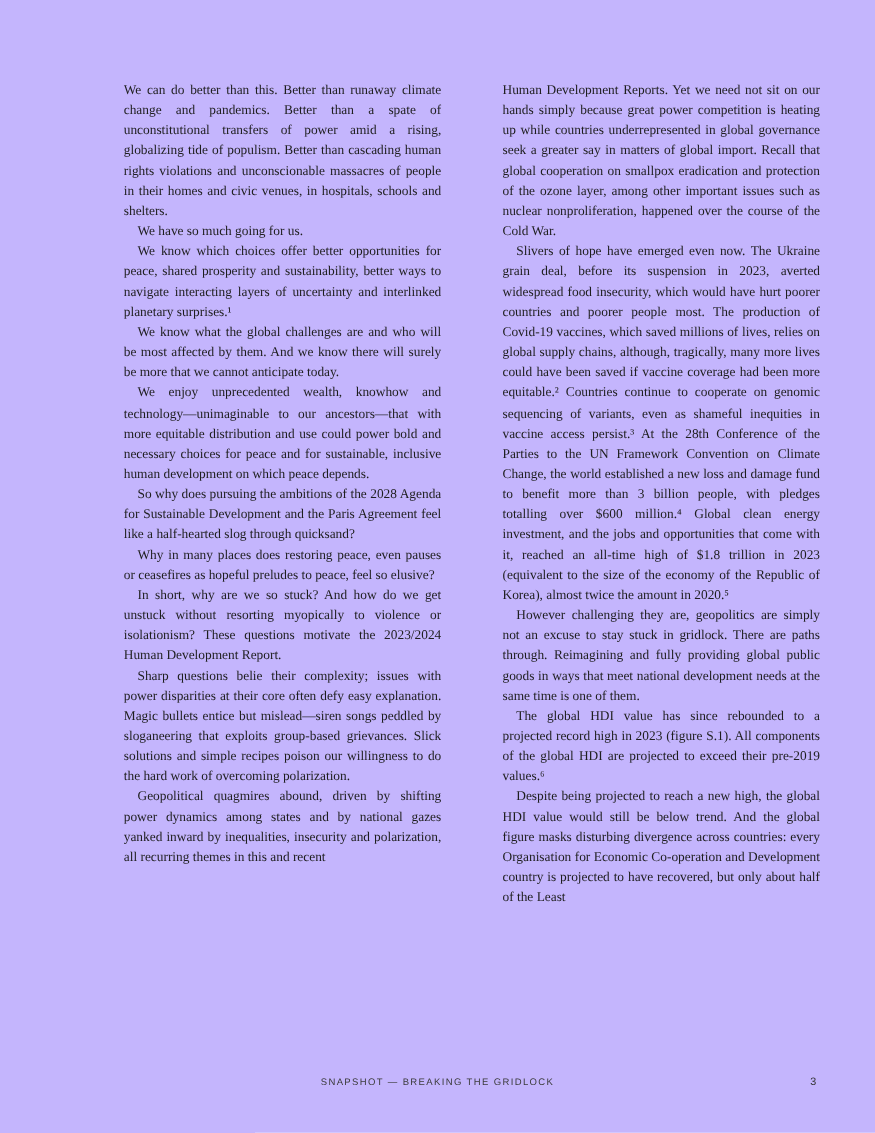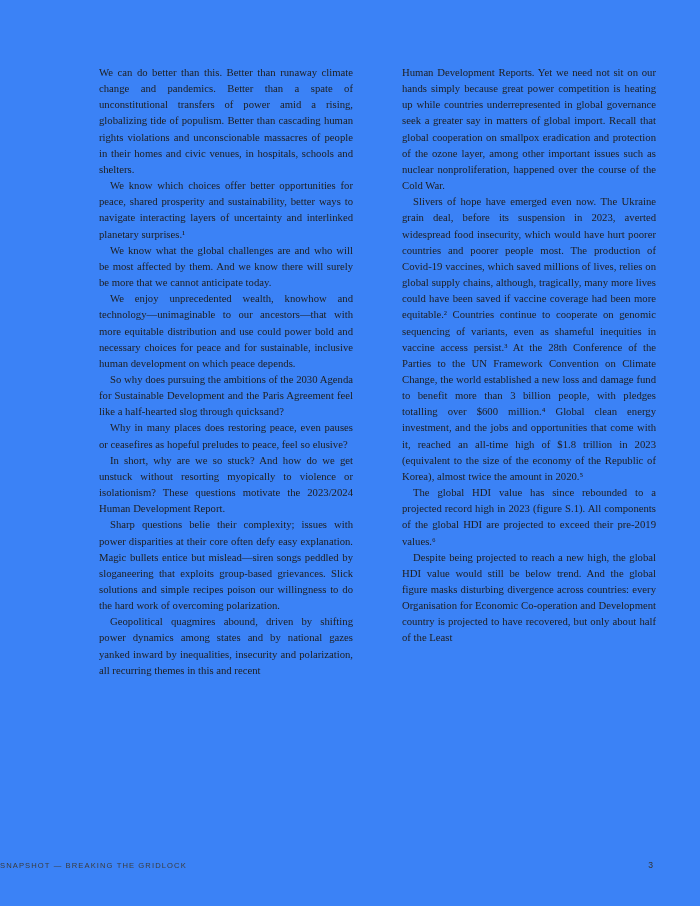--- a/index.html
+++ b/index.html
@@ -4,21 +4,21 @@
 <style>
   html, body { margin: 0; padding: 0; }
   body {
     width: 700px; height: 906px;
     background: #ffffff;
     font-family: "Liberation Serif", "DejaVu Serif", serif;
   }
   .page {
     position: relative;
     width: 700px; height: 906px;
-    background: #3b82f6;
+    background: #c4b5fd;
     overflow: hidden;
   }
   .columns {
     position: absolute;
     top: 64px; left: 99px;
     display: flex;
     gap: 49px;
     height: 794px;
     overflow: hidden;
   }
@@ -32,21 +32,21 @@
     font-size: 10.7px;
     line-height: 16.15px;
     color: #1e1e1e;
     text-align: justify;
     text-indent: 11px;
   }
   .col p.flush { text-indent: 0; }
   .running-head {
     position: absolute;
     top: 861px; left: 0; right: 0;
-    text-align: left;
+    text-align: center;
     font-family: "Liberation Sans", sans-serif;
     font-size: 7.6px;
     letter-spacing: 1.1px;
     color: #3b3b3b;
     text-transform: uppercase;
   }
   .page-number {
     position: absolute;
     top: 860px; right: 47px;
     font-family: "Liberation Sans", sans-serif;
@@ -56,33 +56,35 @@
 </style>
 </head>
 <body>
 
 <div class="page">
 
   <main class="columns">
 
     <section class="col">
       <p class="flush">We can do better than this. Better than runaway climate change and pandemics. Better than a spate of unconstitutional transfers of power amid a rising, globalizing tide of populism. Better than cascading human rights violations and unconscionable massacres of people in their homes and civic venues, in hospitals, schools and shelters.</p>
+      <p>We have so much going for us.</p>
       <p>We know which choices offer better opportunities for peace, shared prosperity and sustainability, better ways to navigate interacting layers of uncertainty and interlinked planetary surprises.¹</p>
       <p>We know what the global challenges are and who will be most affected by them. And we know there will surely be more that we cannot anticipate today.</p>
       <p>We enjoy unprecedented wealth, knowhow and technology—unimaginable to our ancestors—that with more equitable distribution and use could power bold and necessary choices for peace and for sustainable, inclusive human development on which peace depends.</p>
-      <p>So why does pursuing the ambitions of the 2030 Agenda for Sustainable Development and the Paris Agreement feel like a half-hearted slog through quicksand?</p>
+      <p>So why does pursuing the ambitions of the 2028 Agenda for Sustainable Development and the Paris Agreement feel like a half-hearted slog through quicksand?</p>
       <p>Why in many places does restoring peace, even pauses or ceasefires as hopeful preludes to peace, feel so elusive?</p>
       <p>In short, why are we so stuck? And how do we get unstuck without resorting myopically to violence or isolationism? These questions motivate the 2023/2024 Human Development Report.</p>
       <p>Sharp questions belie their complexity; issues with power disparities at their core often defy easy explanation. Magic bullets entice but mislead—siren songs peddled by sloganeering that exploits group-based grievances. Slick solutions and simple recipes poison our willingness to do the hard work of overcoming polarization.</p>
       <p>Geopolitical quagmires abound, driven by shifting power dynamics among states and by national gazes yanked inward by inequalities, insecurity and polarization, all recurring themes in this and recent</p>
     </section>
 
     <section class="col">
       <p class="flush">Human Development Reports. Yet we need not sit on our hands simply because great power competition is heating up while countries underrepresented in global governance seek a greater say in matters of global import. Recall that global cooperation on smallpox eradication and protection of the ozone layer, among other important issues such as nuclear nonproliferation, happened over the course of the Cold War.</p>
       <p>Slivers of hope have emerged even now. The Ukraine grain deal, before its suspension in 2023, averted widespread food insecurity, which would have hurt poorer countries and poorer people most. The production of Covid-19 vaccines, which saved millions of lives, relies on global supply chains, although, tragically, many more lives could have been saved if vaccine coverage had been more equitable.² Countries continue to cooperate on genomic sequencing of variants, even as shameful inequities in vaccine access persist.³ At the 28th Conference of the Parties to the UN Framework Convention on Climate Change, the world established a new loss and damage fund to benefit more than 3 billion people, with pledges totalling over $600 million.⁴ Global clean energy investment, and the jobs and opportunities that come with it, reached an all-time high of $1.8 trillion in 2023 (equivalent to the size of the economy of the Republic of Korea), almost twice the amount in 2020.⁵</p>
+      <p>However challenging they are, geopolitics are simply not an excuse to stay stuck in gridlock. There are paths through. Reimagining and fully providing global public goods in ways that meet national development needs at the same time is one of them.</p>
       <p>The global HDI value has since rebounded to a projected record high in 2023 (figure S.1). All components of the global HDI are projected to exceed their pre-2019 values.⁶</p>
       <p>Despite being projected to reach a new high, the global HDI value would still be below trend. And the global figure masks disturbing divergence across countries: every Organisation for Economic Co-operation and Development country is projected to have recovered, but only about half of the Least</p>
     </section>
 
   </main>
 
   <div class="running-head">SNAPSHOT — BREAKING THE GRIDLOCK</div>
   <div class="page-number">3</div>
 
 </div>

